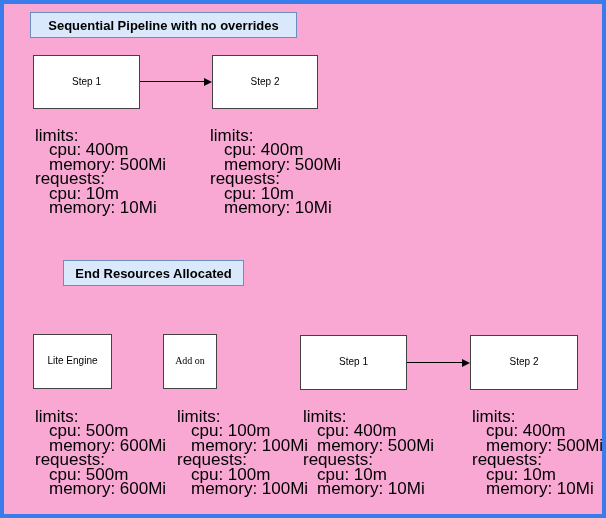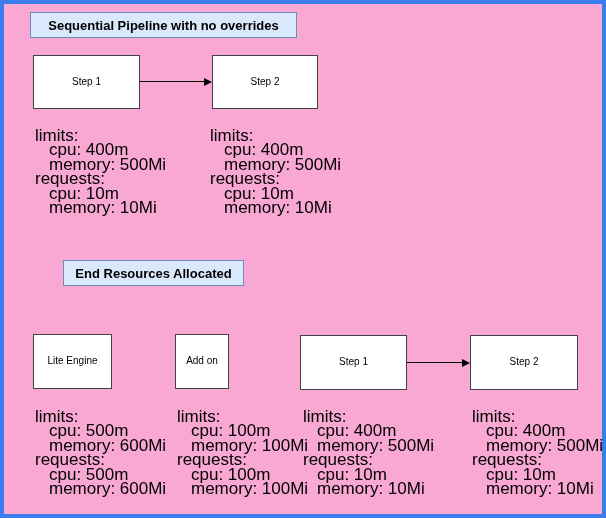--- a/index.html
+++ b/index.html
@@ -97,21 +97,21 @@
     <div class="ind">memory: 500Mi</div>
     <div>requests:</div>
     <div class="ind">cpu: 10m</div>
     <div class="ind">memory: 10Mi</div>
   </div>
 
   <div class="title-box" style="left:27px; top:256px; width:181px; height:26px;margin-left:32px;">End Resources Allocated</div>
 
   <div class="node" style="left:29px; top:330px; width:79px; height:55px;">Lite Engine</div>
 
-  <div class="node" style="left:171px; top:330px; width:54px; height:55px;">Add on</div>
+  <div class="node" style="left:159px; top:330px; width:54px; height:55px;font-family:Liberation Serif, serif;">Add on</div>
 
   <div class="node" style="left:296px; top:331px; width:107px; height:55px;">Step 1</div>
 
   <div class="arrow" style="left:403px; top:358px; width:56px;"></div>
 
   <div class="node" style="left:466px; top:331px; width:108px; height:55px;">Step 2</div>
 
   <div class="res" style="left:31px; top:406px;">
     <div>limits:</div>
     <div class="ind">cpu: 500m</div>

